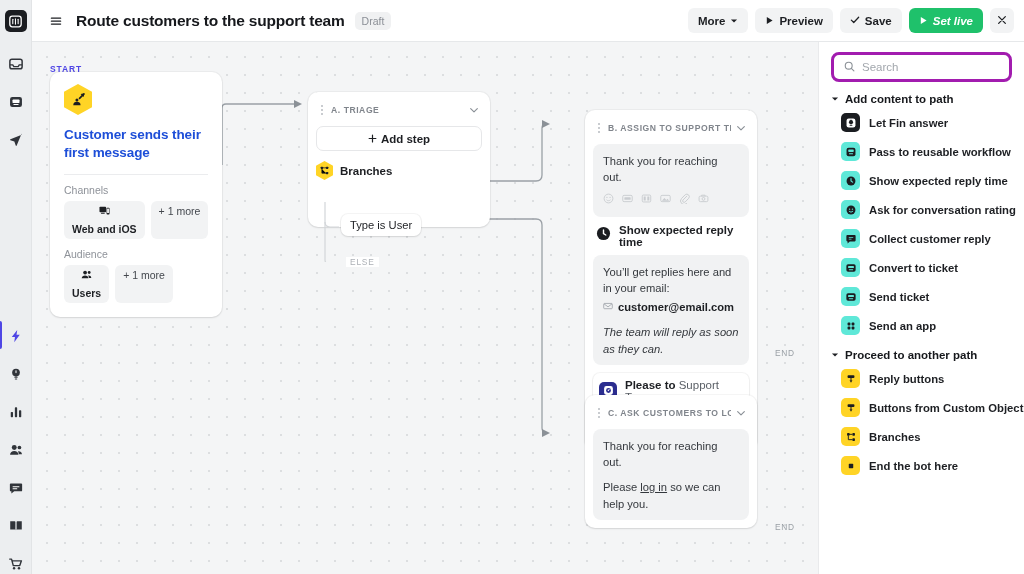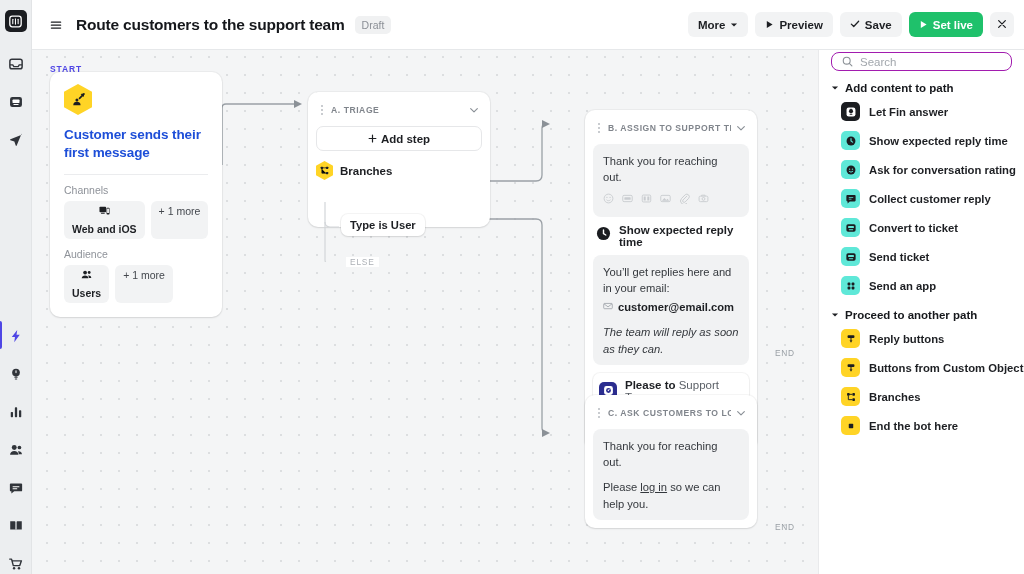--- a/index.html
+++ b/index.html
@@ -31,40 +31,40 @@
     position: relative; cursor: pointer;
   }
   .rail-btn svg { display: block; }
   .rail-btn.active::before {
     content: ""; position: absolute; left: 0; top: -3px; width: 2px; height: 28px;
     background: #4f46e5; border-radius: 0 2px 2px 0;
   }
 
   
   #topbar {
-    position: absolute; left: 32px; top: 0; right: 0; height: 50px;
+    position: absolute; left: 32px; top: 0; right: 0; height: 42px;
     background: #fff; border-bottom: 1px solid #e6e8ea;
     display: flex; align-items: center; padding: 0 10px 0 12px; z-index: 25;
   }
   #hamburger { width: 24px; height: 24px; display: flex; align-items: center; justify-content: center; cursor: pointer; }
   #flow-title {
     font-size: 15.5px; font-weight: bold; color: #16181c;
     margin-left: 8px; letter-spacing: -0.2px; white-space: nowrap;
   }
   #draft-badge {
     margin-left: 10px; background: #f0f1f2; color: #8b8f96;
     font-size: 10.5px; padding: 3px 7px; border-radius: 5px; font-weight: normal;
   }
   #topbar-actions { margin-left: auto; display: flex; align-items: center; gap: 7px; }
   .tb-btn {
     height: 25px; border-radius: 6px; background: #f2f3f4; color: #1d1f23;
     font-size: 11.5px; font-weight: bold; display: flex; align-items: center; gap: 5px;
     padding: 0 10px; cursor: pointer; border: none; white-space: nowrap;
   }
-  .tb-btn.green { background: #1fc16b; color: #fff; }
+  .tb-btn.green { background: #1fc16b; color: #fff; font-style: italic; }
   .tb-btn.icon-only { padding: 0 7px; background: #f2f3f4; }
 
   
   #canvas {
     position: absolute; left: 32px; top: 42px; right: 206px; bottom: 0;
     background-color: #f4f5f6;
     background-image: radial-gradient(circle, #dcdee0 1px, transparent 1.1px);
     background-size: 18px 18px; background-position: 6px 6px;
     overflow: hidden;
   }
@@ -132,41 +132,41 @@
   
   .branch-head { display: flex; align-items: center; gap: 7px; margin: 10px 0 0 0; }
   .branch-hex {
     width: 17px; height: 19px; background: #ffd426;
     clip-path: polygon(50% 0%, 100% 25%, 100% 75%, 50% 100%, 0% 75%, 0% 25%);
     display: flex; align-items: center; justify-content: center; flex: 0 0 auto;
   }
   .branch-head .lbl { font-size: 11.5px; font-weight: bold; color: #1d1f23; }
   .branch-pill {
     position: absolute; background: #fff; border-radius: 7px; padding: 5px 9px;
-    font-size: 11.2px; font-weight: bold; color: #1d1f23;
+    font-size: 11.2px; font-weight: normal; color: #1d1f23;
     box-shadow: 0 1px 2px rgba(0,0,0,.10), 0 0 0 1px rgba(0,0,0,.04);
     text-align: center;
   }
   .else-label {
     position: absolute; font-size: 8.4px; letter-spacing: .8px; color: #acb0b6;
     background: #fff; padding: 0 4px; text-transform: uppercase;
   }
   .end-pill {
     position: absolute; font-size: 8.4px; letter-spacing: .7px; color: #9aa0a6;
     font-weight: normal;
   }
 
   
   #rightpanel {
     position: absolute; right: 0; top: 42px; width: 206px; bottom: 0;
     background: #fff; border-left: 1px solid #e9eaec; padding: 10px 12px 0;
     overflow: hidden;
   }
   #search-wrap {
-    height: 19px; border: 1px solid #a21caf; border-radius: 8px;
+    height: 30px; border: 3px solid #a21caf; border-radius: 8px;
     display: flex; align-items: center; gap: 7px; padding: 0 10px; margin-bottom: 11px;
   }
   #search-input {
     border: none; outline: none; font-size: 11.5px; color: #1d1f23;
     font-family: "Liberation Sans", sans-serif; width: 100%; background: transparent;
   }
   #search-input::placeholder { color: #a2a7ad; }
   .group-head {
     display: flex; align-items: center; gap: 6px; font-size: 11.5px;
     font-weight: bold; color: #16181c; margin: 4px 0 3px; cursor: pointer;
@@ -576,20 +576,30 @@
             <circle cx="7" cy="6" r="2.4" fill="#1b1d21"></circle>
             <rect x="6.4" y="3" width="1.2" height="2" rx=".6" fill="#1b1d21"></rect>
             <rect x="5.3" y="9" width="3.4" height="1.1" rx=".5" fill="#1b1d21"></rect>
           </svg>
       </span>
       <span class="lbl">Let Fin answer</span>
     </div>
     <div class="panel-item">
       <span class="pi-icon" style="background:#5fe8d8">
         <svg width="12" height="12" viewBox="0 0 14 14">
+            <rect x="1.8" y="2" width="10.4" height="10" rx="2.4" fill="#1b1d21"></rect>
+            <rect x="3.8" y="4" width="6.4" height="3" rx=".8" fill="#5fe8d8"></rect>
+            <rect x="4.6" y="8.4" width="4.8" height="1.2" rx=".6" fill="#5fe8d8"></rect>
+          </svg>
+      </span>
+      <span class="lbl">Pass to reusable workflow</span>
+    </div>
+    <div class="panel-item">
+      <span class="pi-icon" style="background:#5fe8d8">
+        <svg width="12" height="12" viewBox="0 0 14 14">
             <circle cx="7" cy="7" r="5.2" fill="#1b1d21"></circle>
             <path d="M7 4.2V7l1.9 1.3" fill="none" stroke="#5fe8d8" stroke-width="1.3" stroke-linecap="round"></path>
           </svg>
       </span>
       <span class="lbl">Show expected reply time</span>
     </div>
     <div class="panel-item">
       <span class="pi-icon" style="background:#5fe8d8">
         <svg width="12" height="12" viewBox="0 0 14 14">
             <circle cx="7" cy="7" r="5.2" fill="#1b1d21"></circle>

